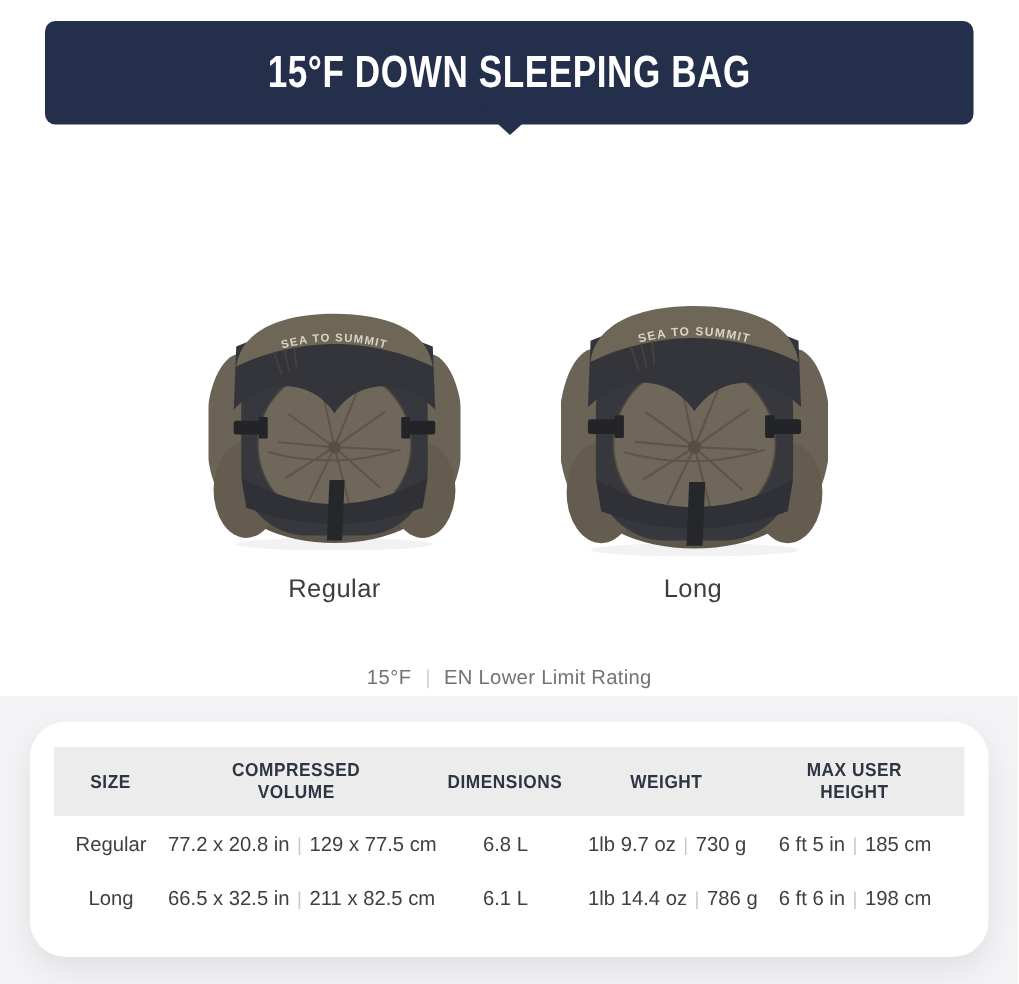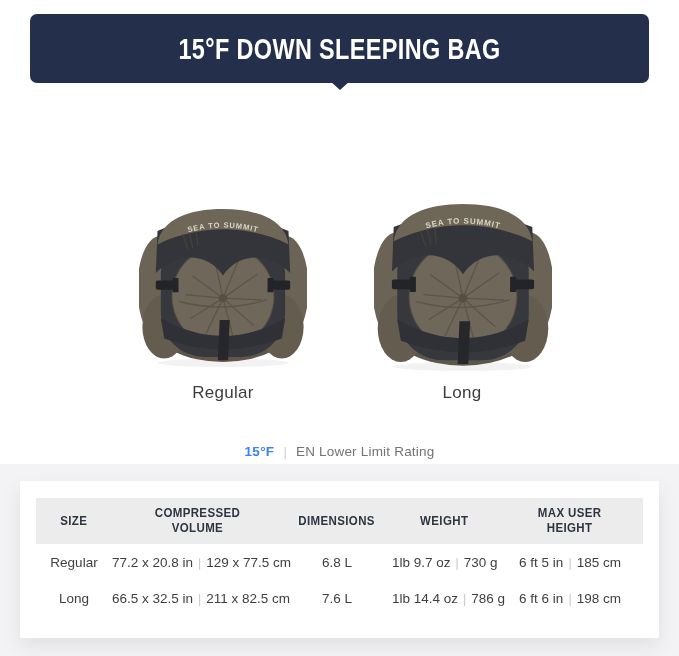--- a/index.html
+++ b/index.html
@@ -22,28 +22,28 @@
   .bag svg{width:100%;height:100%;display:block;}
 
   .variant-label{position:absolute;top:383px;width:120px;text-align:center;
           font-size:17px;color:#3d3d3d;letter-spacing:0.3px;}
   .variant-label.regular{left:163px;}
   .variant-label.long{left:402px;}
 
   
   .rating{position:absolute;left:0;top:444px;width:679px;display:flex;
           align-items:center;justify-content:center;gap:9px;font-size:13.5px;}
-  .rating .temp{font-weight:700;color:#3b82f6;letter-spacing:0.3px;}
+  .rating .temp{font-weight:400;color:#737373;letter-spacing:0.3px;}
   .rating .vdiv{color:#d2d2d2;font-weight:300;}
   .rating .desc{color:#737373;letter-spacing:0.2px;}
 
   
   .bottom-strip{position:absolute;left:0;top:464px;width:679px;height:192px;background:#F3F3F5;}
   .spec-card{position:absolute;left:20px;top:481px;width:639px;height:157px;background:#ffffff;
-          border-radius:2px;box-shadow:0 8px 20px rgba(0,0,0,0.08);}
+          border-radius:24px;box-shadow:0 8px 20px rgba(0,0,0,0.08);}
 
   .grid-row{display:grid;grid-template-columns:76px 170px 110px 105px 1fr;align-items:center;}
   .thead{margin:17px 16px 0 16px;height:46px;background:#ECECEC;}
   .th{ text-align:center;font-weight:700;font-size:12.5px;color:#2d3442;
        letter-spacing:0.4px;line-height:1.2;white-space:pre-line;}
   .th span{display:inline-block;transform:scaleX(0.92);transform-origin:center;}
   .trow{margin:0 16px;height:36px;}
   .trow:first-of-type{margin-top:1px;}
   .td{ text-align:center;font-size:13.5px;color:#3f3f3f;white-space:nowrap;}
   .td .vdiv{color:#c8c8c8;font-weight:300;padding:0 5px;font-size:12.5px;}
@@ -194,21 +194,21 @@
       <div class="td">
         <span>6 ft 5 in</span><span class="vdiv">|</span><span>185 cm</span>
       </div>
     </div>
 
     <div class="grid-row trow">
       <div class="td">Long</div>
       <div class="td">
         <span>66.5 x 32.5 in</span><span class="vdiv">|</span><span>211 x 82.5 cm</span>
       </div>
-      <div class="td">7.6 L</div>
+      <div class="td">6.1 L</div>
       <div class="td">
         <span>1lb 14.4 oz</span><span class="vdiv">|</span><span>786 g</span>
       </div>
       <div class="td">
         <span>6 ft 6 in</span><span class="vdiv">|</span><span>198 cm</span>
       </div>
     </div>
   </section>
 
 </div>

